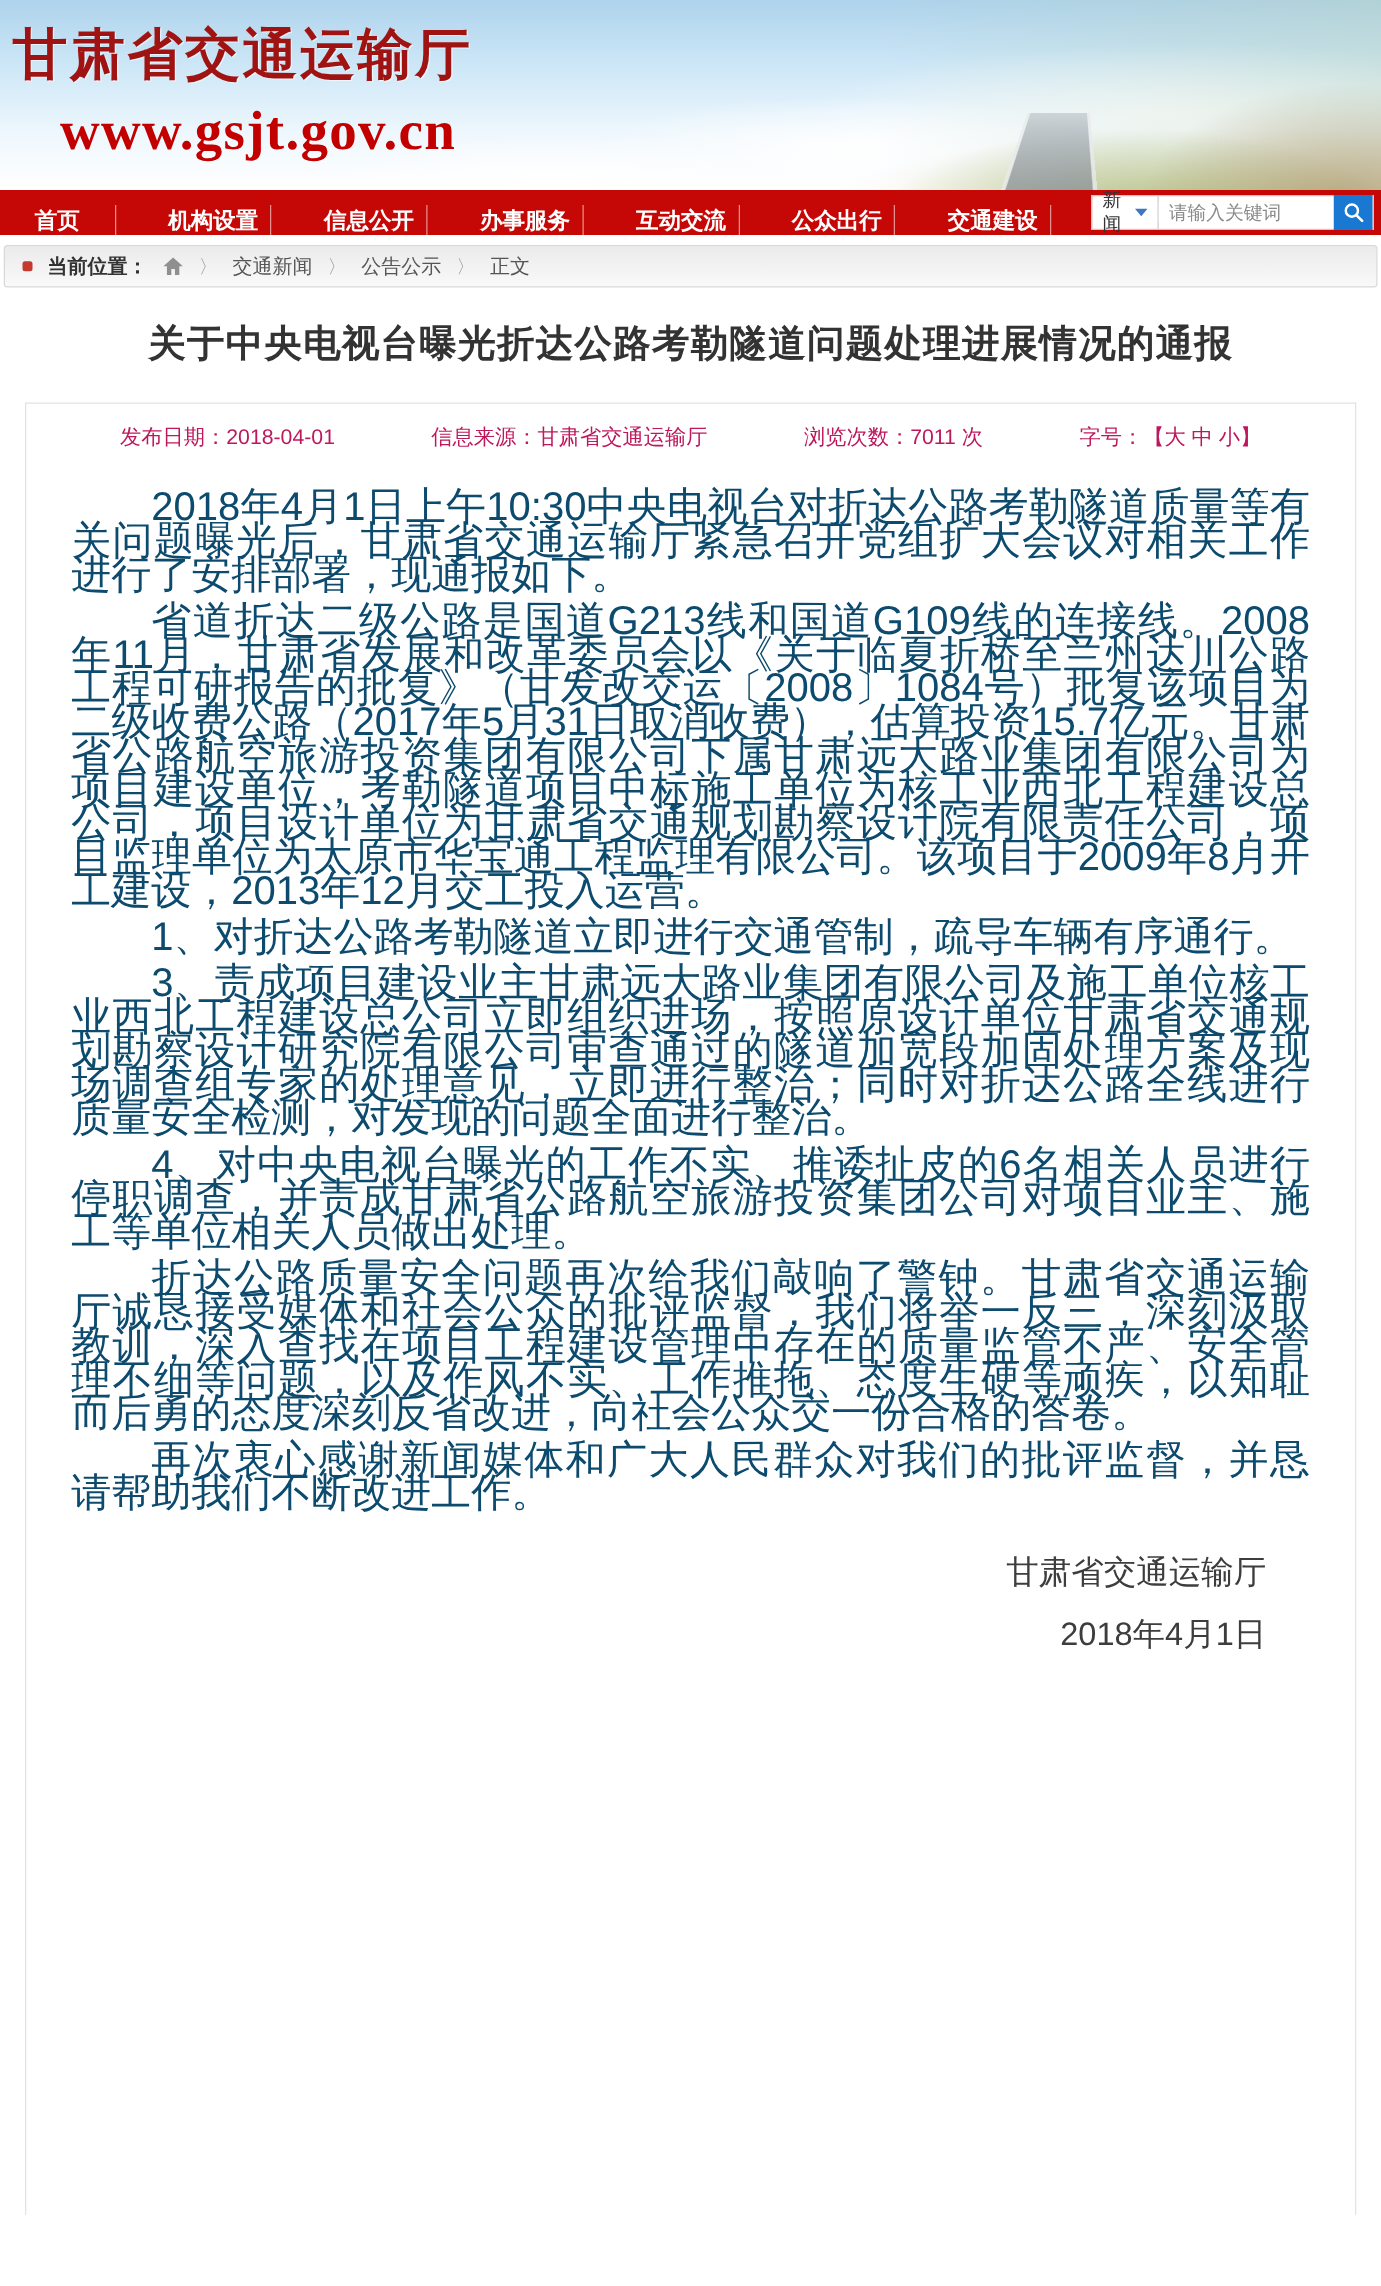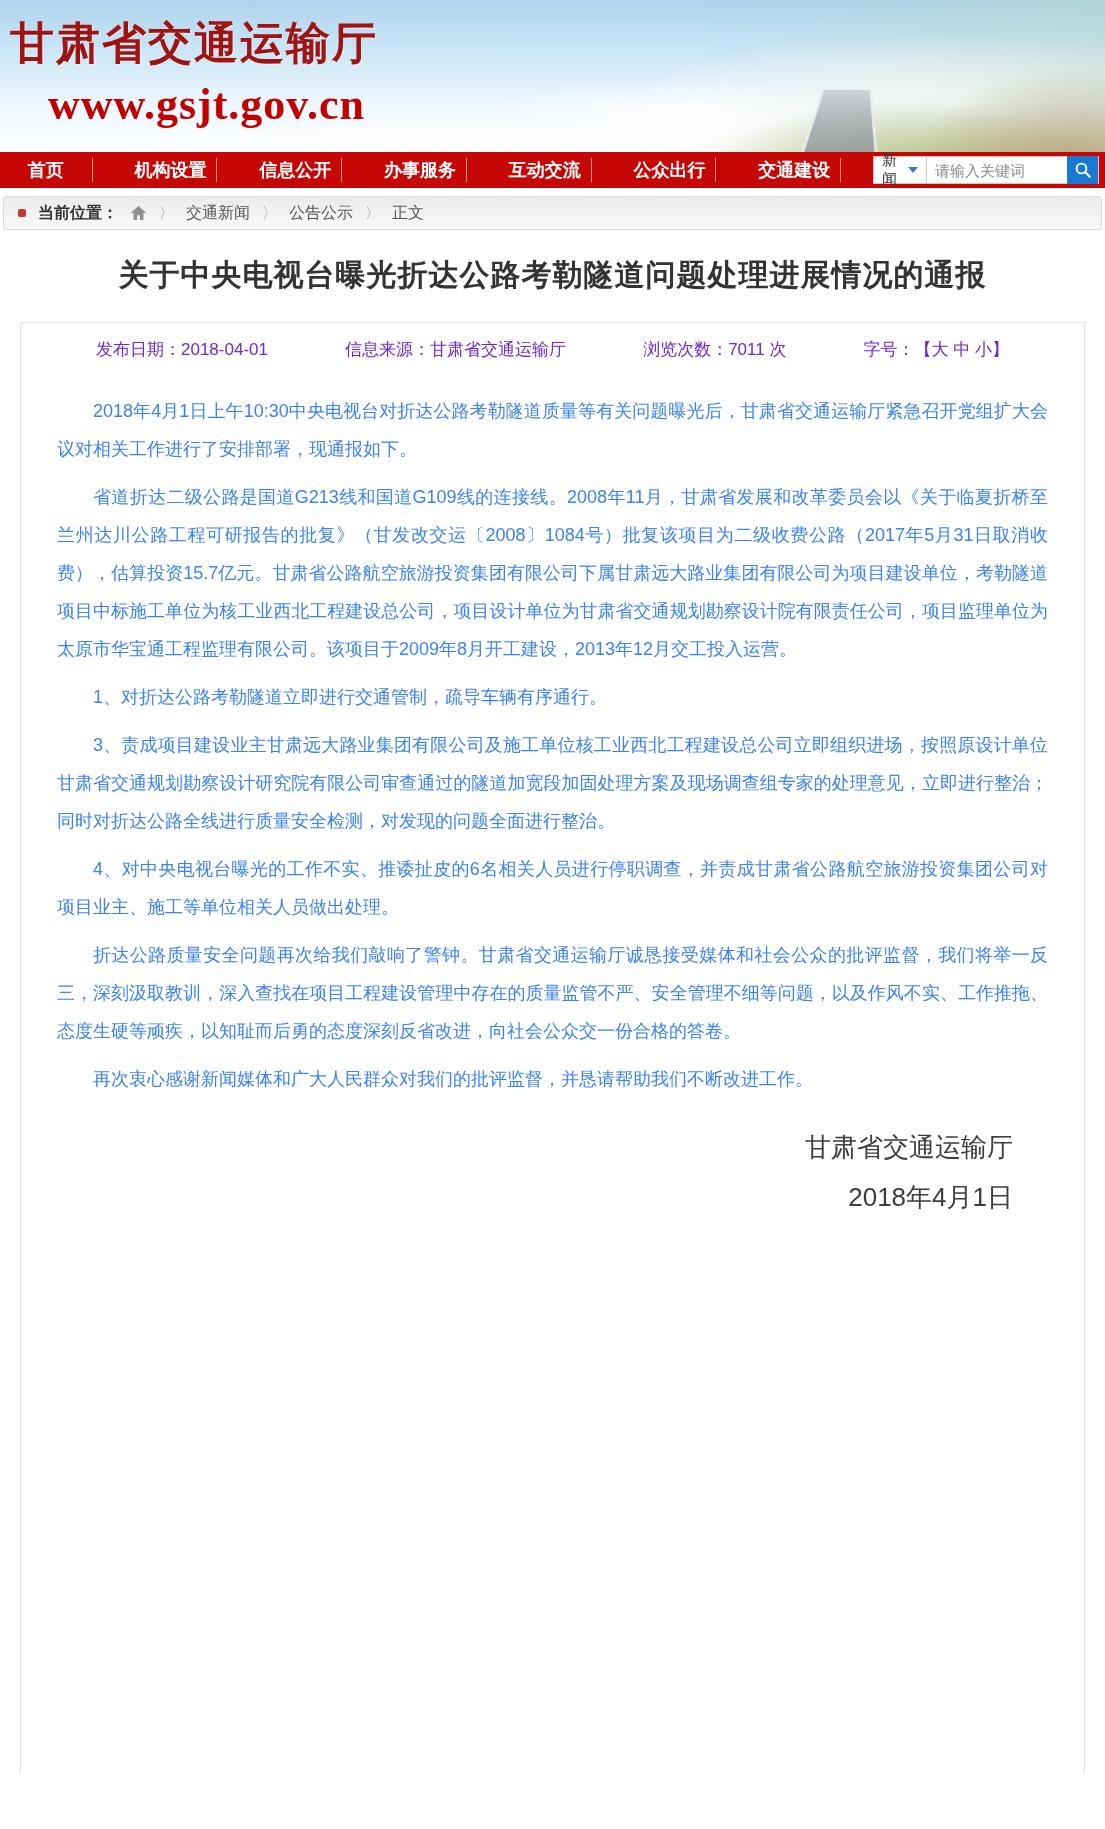--- a/index.html
+++ b/index.html
@@ -42,21 +42,21 @@
     font-family:"Liberation Sans","DejaVu Sans",sans-serif;
     text-shadow:1px 1px 0 rgba(255,255,255,.6);
   }
   .site-url {
     margin:6px 0 0 38px; font-size:44px; font-weight:bold; color:#c30000;
     font-family:"Liberation Serif","DejaVu Serif",serif; letter-spacing:1px;
   }
 
   
   .nav {
-    height:36px; background:#c50806; display:flex; align-items:center;gap:32px;
+    height:36px; background:#c50806; display:flex; align-items:flex-end;gap:32px;
   }
   .nav-item {
     width:103px; display:flex; align-items:center; justify-content:center;
     color:#fff; font-size:18px; font-weight:bold; cursor:pointer;
     border-right:1px solid rgba(255,255,255,.55);
   }
   .nav-search {
     margin-left:auto; align-self:center; margin-right:6px;
     height:28px; background:#fff; display:flex; align-items:center;
     border:1px solid #f2b9b9;
@@ -92,26 +92,26 @@
   .article-title {
     margin:25px 40px 26px; text-align:center;
     font-size:30px; font-weight:bold; color:#333; letter-spacing:1px;
   }
   .article-box {
     margin:0 20px; border:1px solid #e3e3e3; border-bottom:none;
     min-height:1450px; background:#fff;
   }
   .meta {
     display:flex; justify-content:space-between; align-items:center;
-    padding:15px 75px 13px 75px; font-size:17px; color:#6d28d9;
+    padding:15px 75px 13px 75px; font-size:17px; color:#be185d;
   }
   .meta .opt { cursor:pointer; }
   .body-text { padding:8px 36px 0 36px; }
   .body-text p {
-    font-size:18px; line-height:38px; color:#3b82f6;
+    font-size:32px; line-height:27px; color:#0c4a6e;
     text-indent:2em; margin:10px 0; text-align:justify;
   }
   .signature { margin-top:24px; padding-right:35px; text-align:right; }
   .signature div { font-size:26px; line-height:50px; color:#3d3d3d; }
 
   .icon-svg { display:block; }
 </style>
 </head>
 <body>
 

